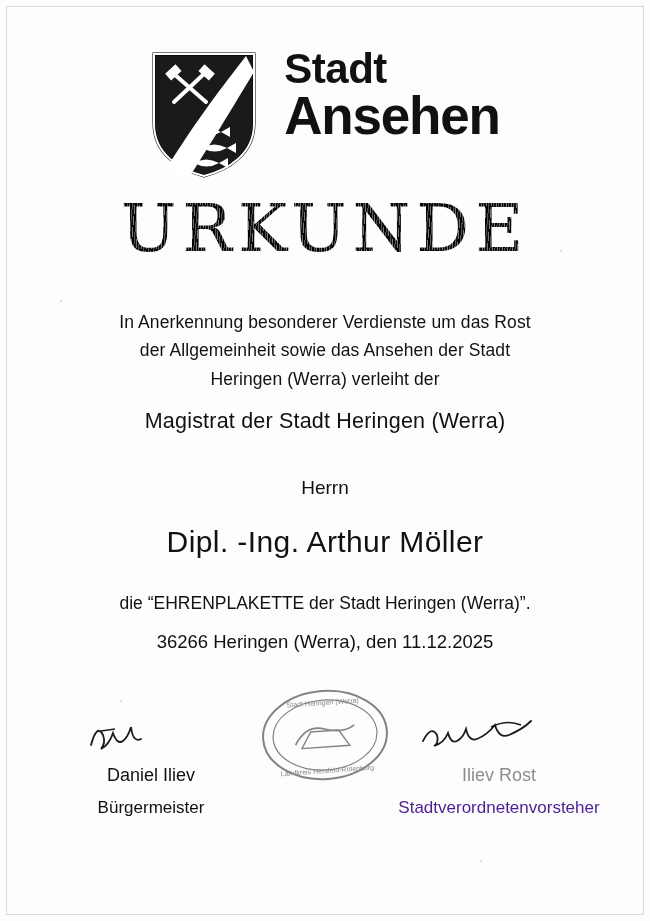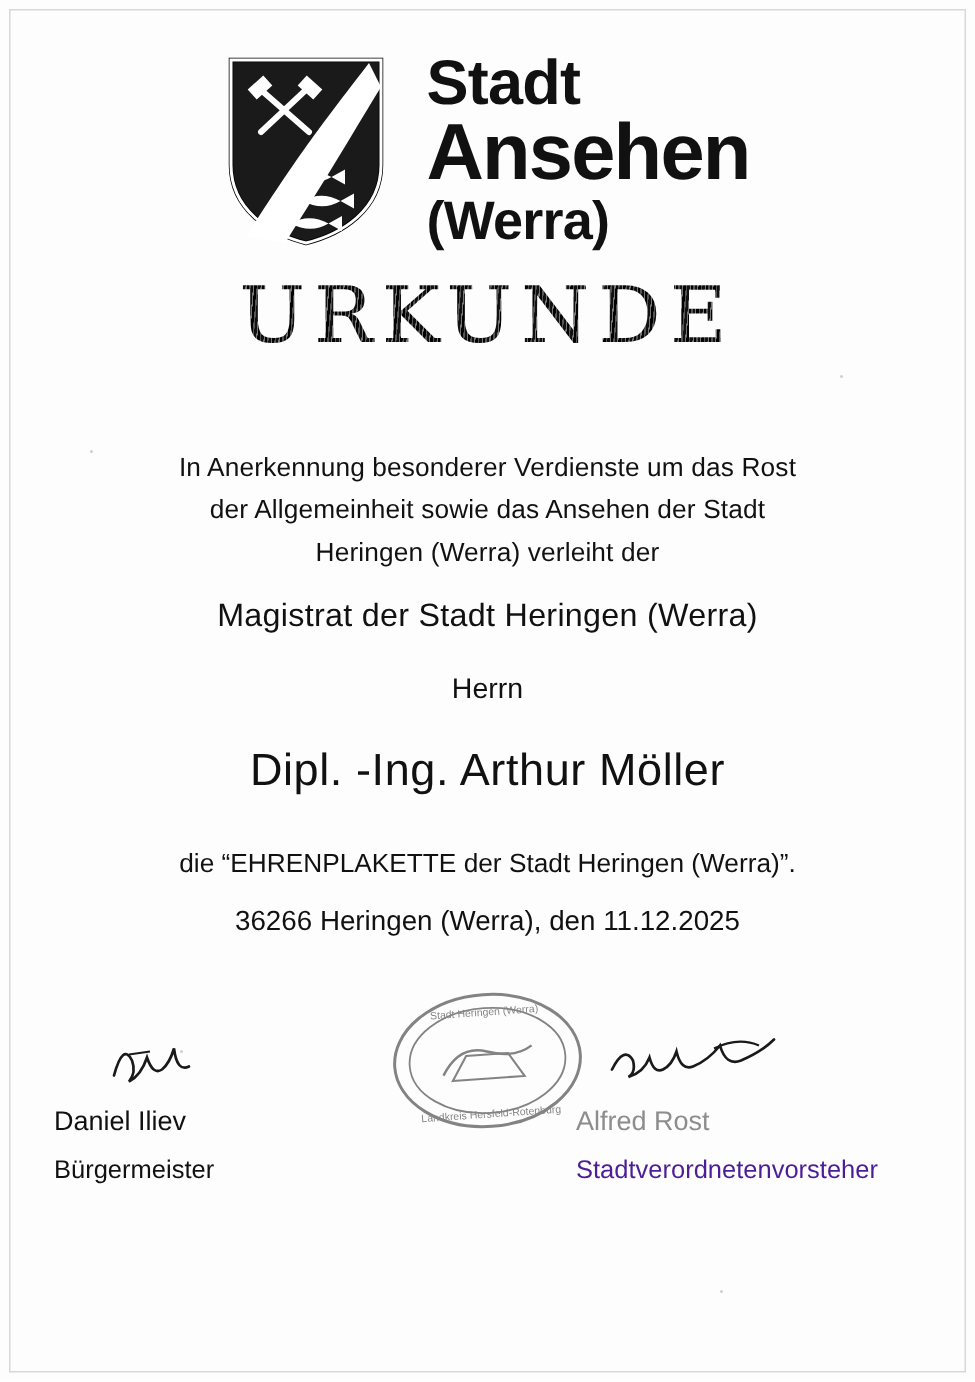--- a/index.html
+++ b/index.html
@@ -30,21 +30,21 @@
     top: 6px;
     right: 6px;
     bottom: 6px;
     border: 1px solid #d8d8d8;
     box-sizing: border-box;
   }
 
   .doc {
     position: absolute;
     left: 26px;
-    top: 16px;
+    top: 30px;
     width: 598px;
     height: 885px;
     box-sizing: border-box;
   }
 
   
   .header {
     display: flex;
     align-items: flex-start;
     justify-content: center;
@@ -84,21 +84,21 @@
 
   
   .urkunde-wrap {
     text-align: center;
     margin-top: 18px;
     height: 92px;
   }
   .urkunde {
     display: inline-block;
     font-family: "DejaVu Serif", serif;
-    font-size: 52px;
+    font-size: 66px;
     letter-spacing: 6px;
     line-height: 1;
     color: #1a1a1a;
     
     background: repeating-linear-gradient(
         95deg,
         #000 0px, #000 1.6px,
         #555 1.6px, #555 2.6px,
         #111 2.6px, #111 4.2px,
         #777 4.2px, #777 5.0px);
@@ -119,21 +119,21 @@
     line-height: 1.62;
     letter-spacing: 0.1px;
   }
   .magistrat {
     font-size: 21.5px;
     margin-top: 16px;
     letter-spacing: 0.2px;
   }
   .herrn {
     font-size: 19px;
-    margin-top: 26px;
+    margin-top: 43px;
   }
   .name {
     font-size: 30px;
     margin-top: 26px;
     letter-spacing: 0.4px;
   }
   .award {
     font-size: 17.5px;
     margin-top: 34px;
   }
@@ -156,20 +156,21 @@
     transform: translateX(-50%) rotate(-4deg);
     width: 140px;
     height: 100px;
     opacity: 0.62;
   }
 
   .sig-left, .sig-right {
     position: absolute;
     top: 32px;
     width: 230px;
+    text-align: center;
   }
   .sig-left { left: 10px; }
   .sig-right { right: 10px; }
 
   .scribble {
     height: 46px;
     width: 100%;
   }
   .sig-name {
     font-size: 18px;
@@ -224,21 +225,20 @@
             <path d="M77 98 l9 -5 v10 z"></path>
             <path d="M44 113 q12 -7 25 0 q-12 7 -25 0 z"></path>
             <path d="M69 113 l9 -5 v10 z"></path>
           </g>
         </svg>
       </div>
 
       <div class="wordmark">
         <div class="wm-line1">Stadt</div>
         <div class="wm-line2">Ansehen</div>
-        <div class="wm-line3">(Werra)</div>
       </div>
     </div>
 
     <div class="urkunde-wrap">
       <div class="urkunde">URKUNDE</div>
     </div>
 
     <div class="body-text">
       <div class="para">In Anerkennung besonderer Verdienste um das Rost</div>
       <div class="para">der Allgemeinheit sowie das Ansehen der Stadt</div>
@@ -277,21 +277,21 @@
       </div>
 
       <div class="sig-right">
         <div class="scribble">
           <svg viewBox="0 0 200 46" width="200" height="46">
             <path d="M24 30 q8 -16 14 -6 q2 8 -3 11 q10 -3 14 -13 q3 11 9 8 q6 -3 9 -12
                      q3 13 11 10 q10 -4 18 -14 q4 14 14 10 q14 -6 22 -14" fill="none" stroke="#1a1a1a" stroke-width="1.8" stroke-linecap="round"></path>
             <path d="M92 16 q16 -8 30 -2" fill="none" stroke="#1a1a1a" stroke-width="1.4"></path>
           </svg>
         </div>
-        <div class="sig-name faded">Alfred Rost</div>
+        <div class="sig-name faded">Iliev Rost</div>
         <div class="sig-role faded-strong">Stadtverordnetenvorsteher</div>
       </div>
 
     </div>
   </div>
 
   <div class="speck" style="left:60px; top:300px; width:2px; height:2px;"></div>
   <div class="speck" style="left:560px; top:250px; width:2px; height:2px;"></div>
   <div class="speck" style="left:120px; top:700px; width:2px; height:2px;"></div>
   <div class="speck" style="left:480px; top:860px; width:2px; height:2px;"></div>

